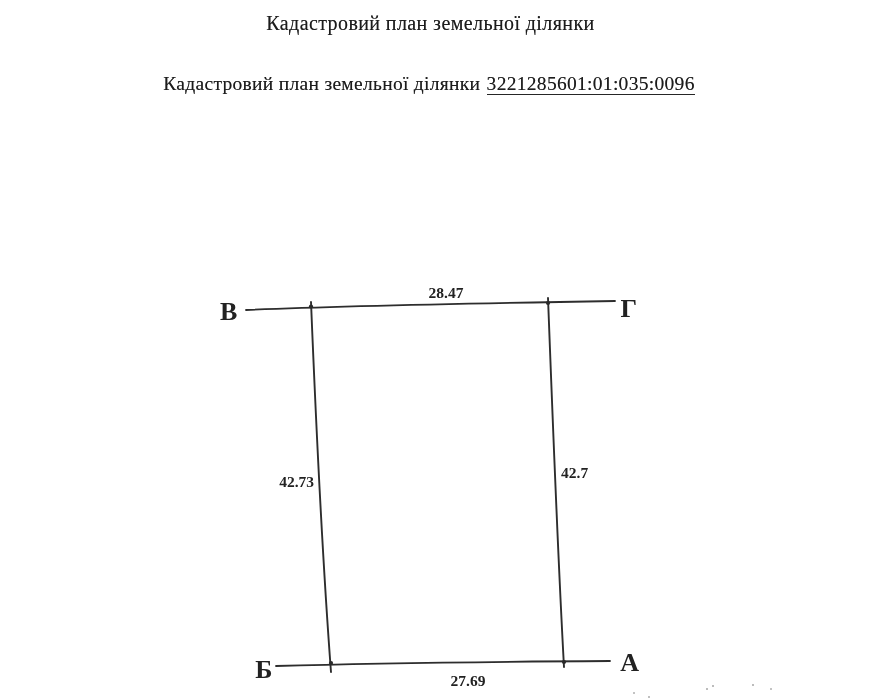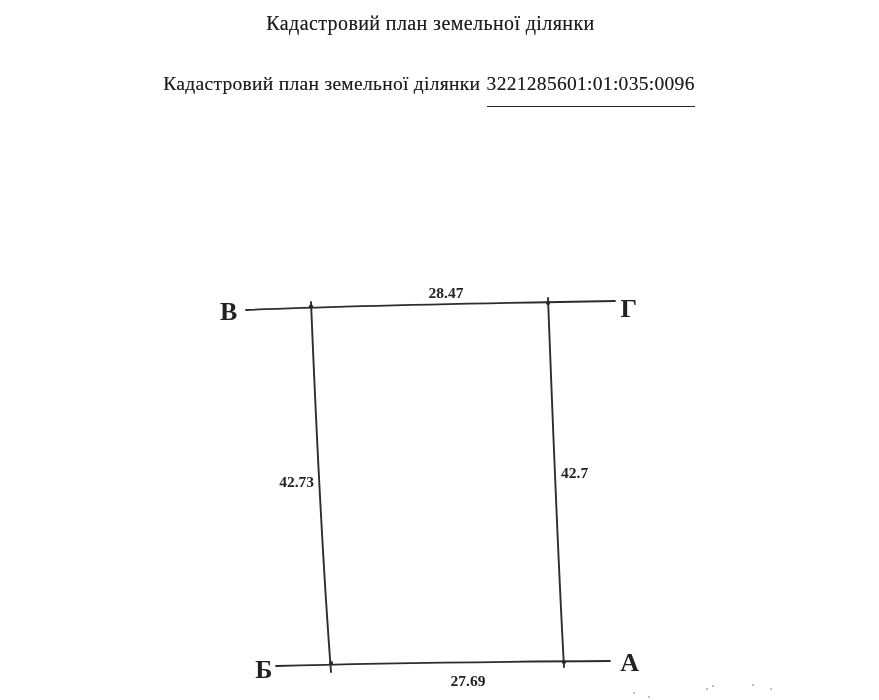--- a/index.html
+++ b/index.html
@@ -35,21 +35,21 @@
     text-align: center;
     font-size: 19.5px;
     letter-spacing: 0.3px;
     color: #1c1c1c;
     text-shadow: 0 0 0.5px rgba(30,30,30,0.55);
     white-space: nowrap;
   }
   .cad-num {
     margin-left: 0.32em;
     border-bottom: 1.6px solid #262626;
-    padding-bottom: 12px;
+    padding-bottom: 0;
   }
   svg.plan {
     position: absolute;
     top: 0;
     left: 0;
   }
   .plan path {
     fill: none;
     stroke: #2d2d2d;
     stroke-linecap: round;

